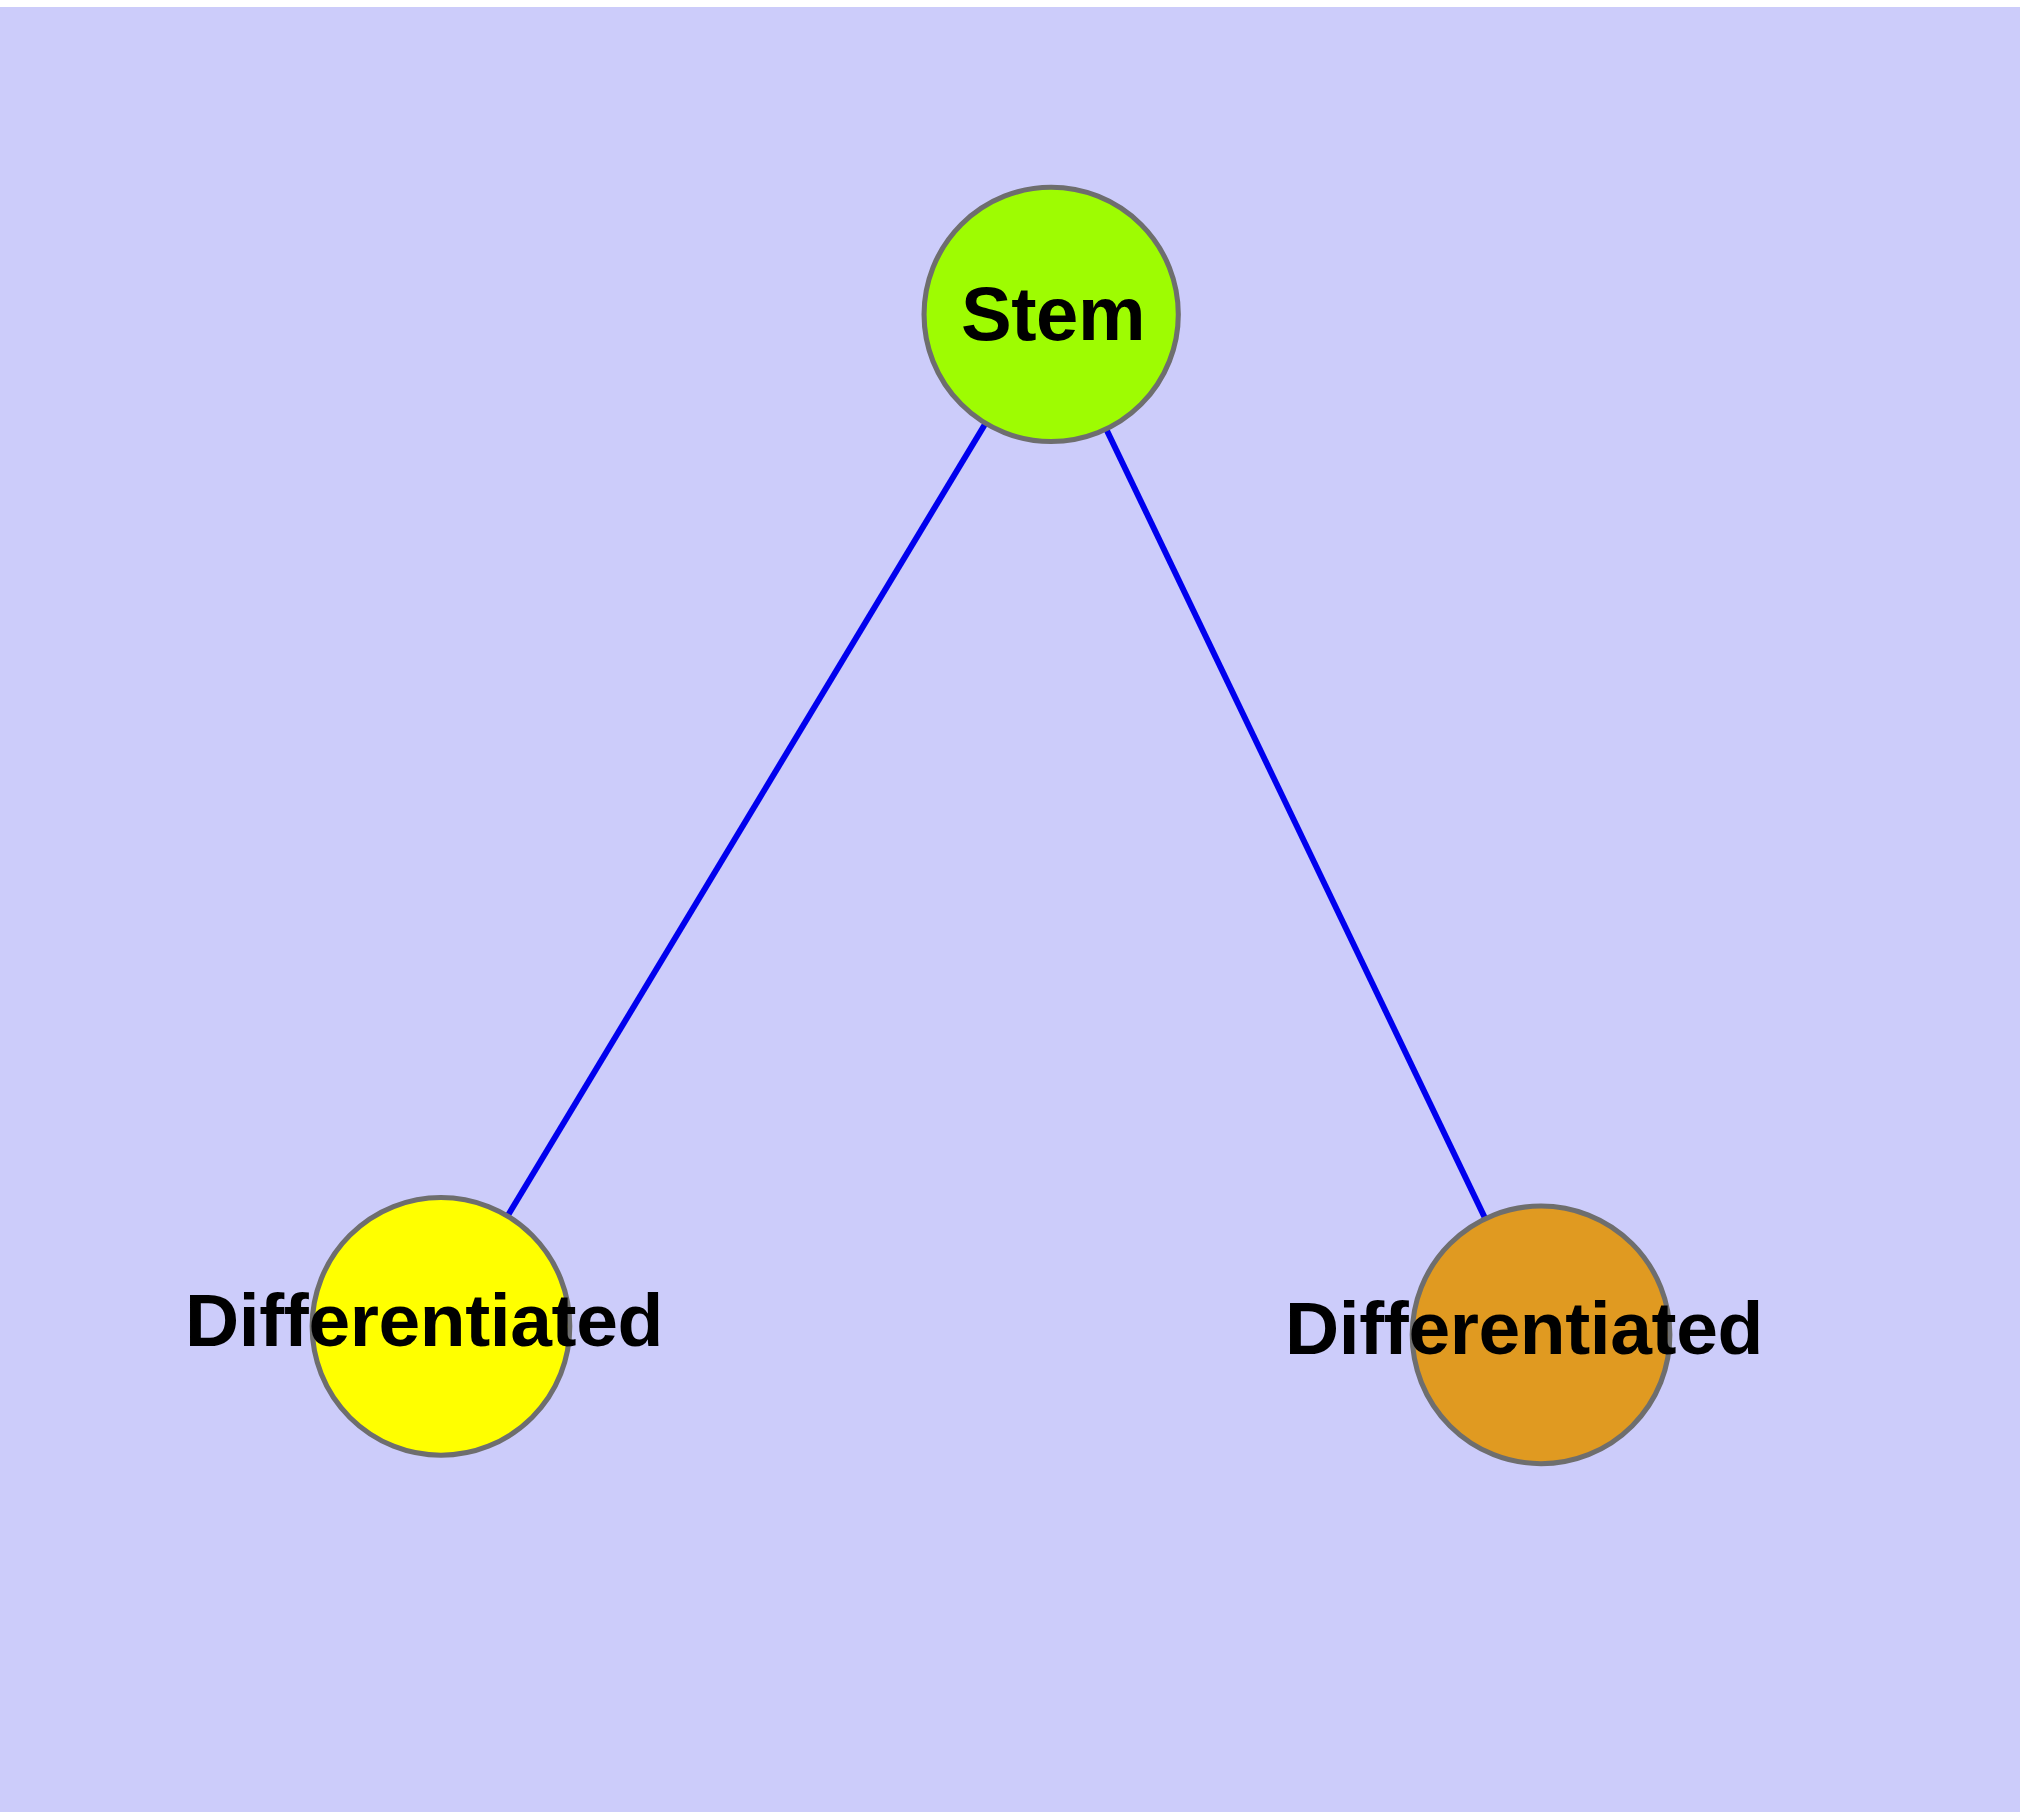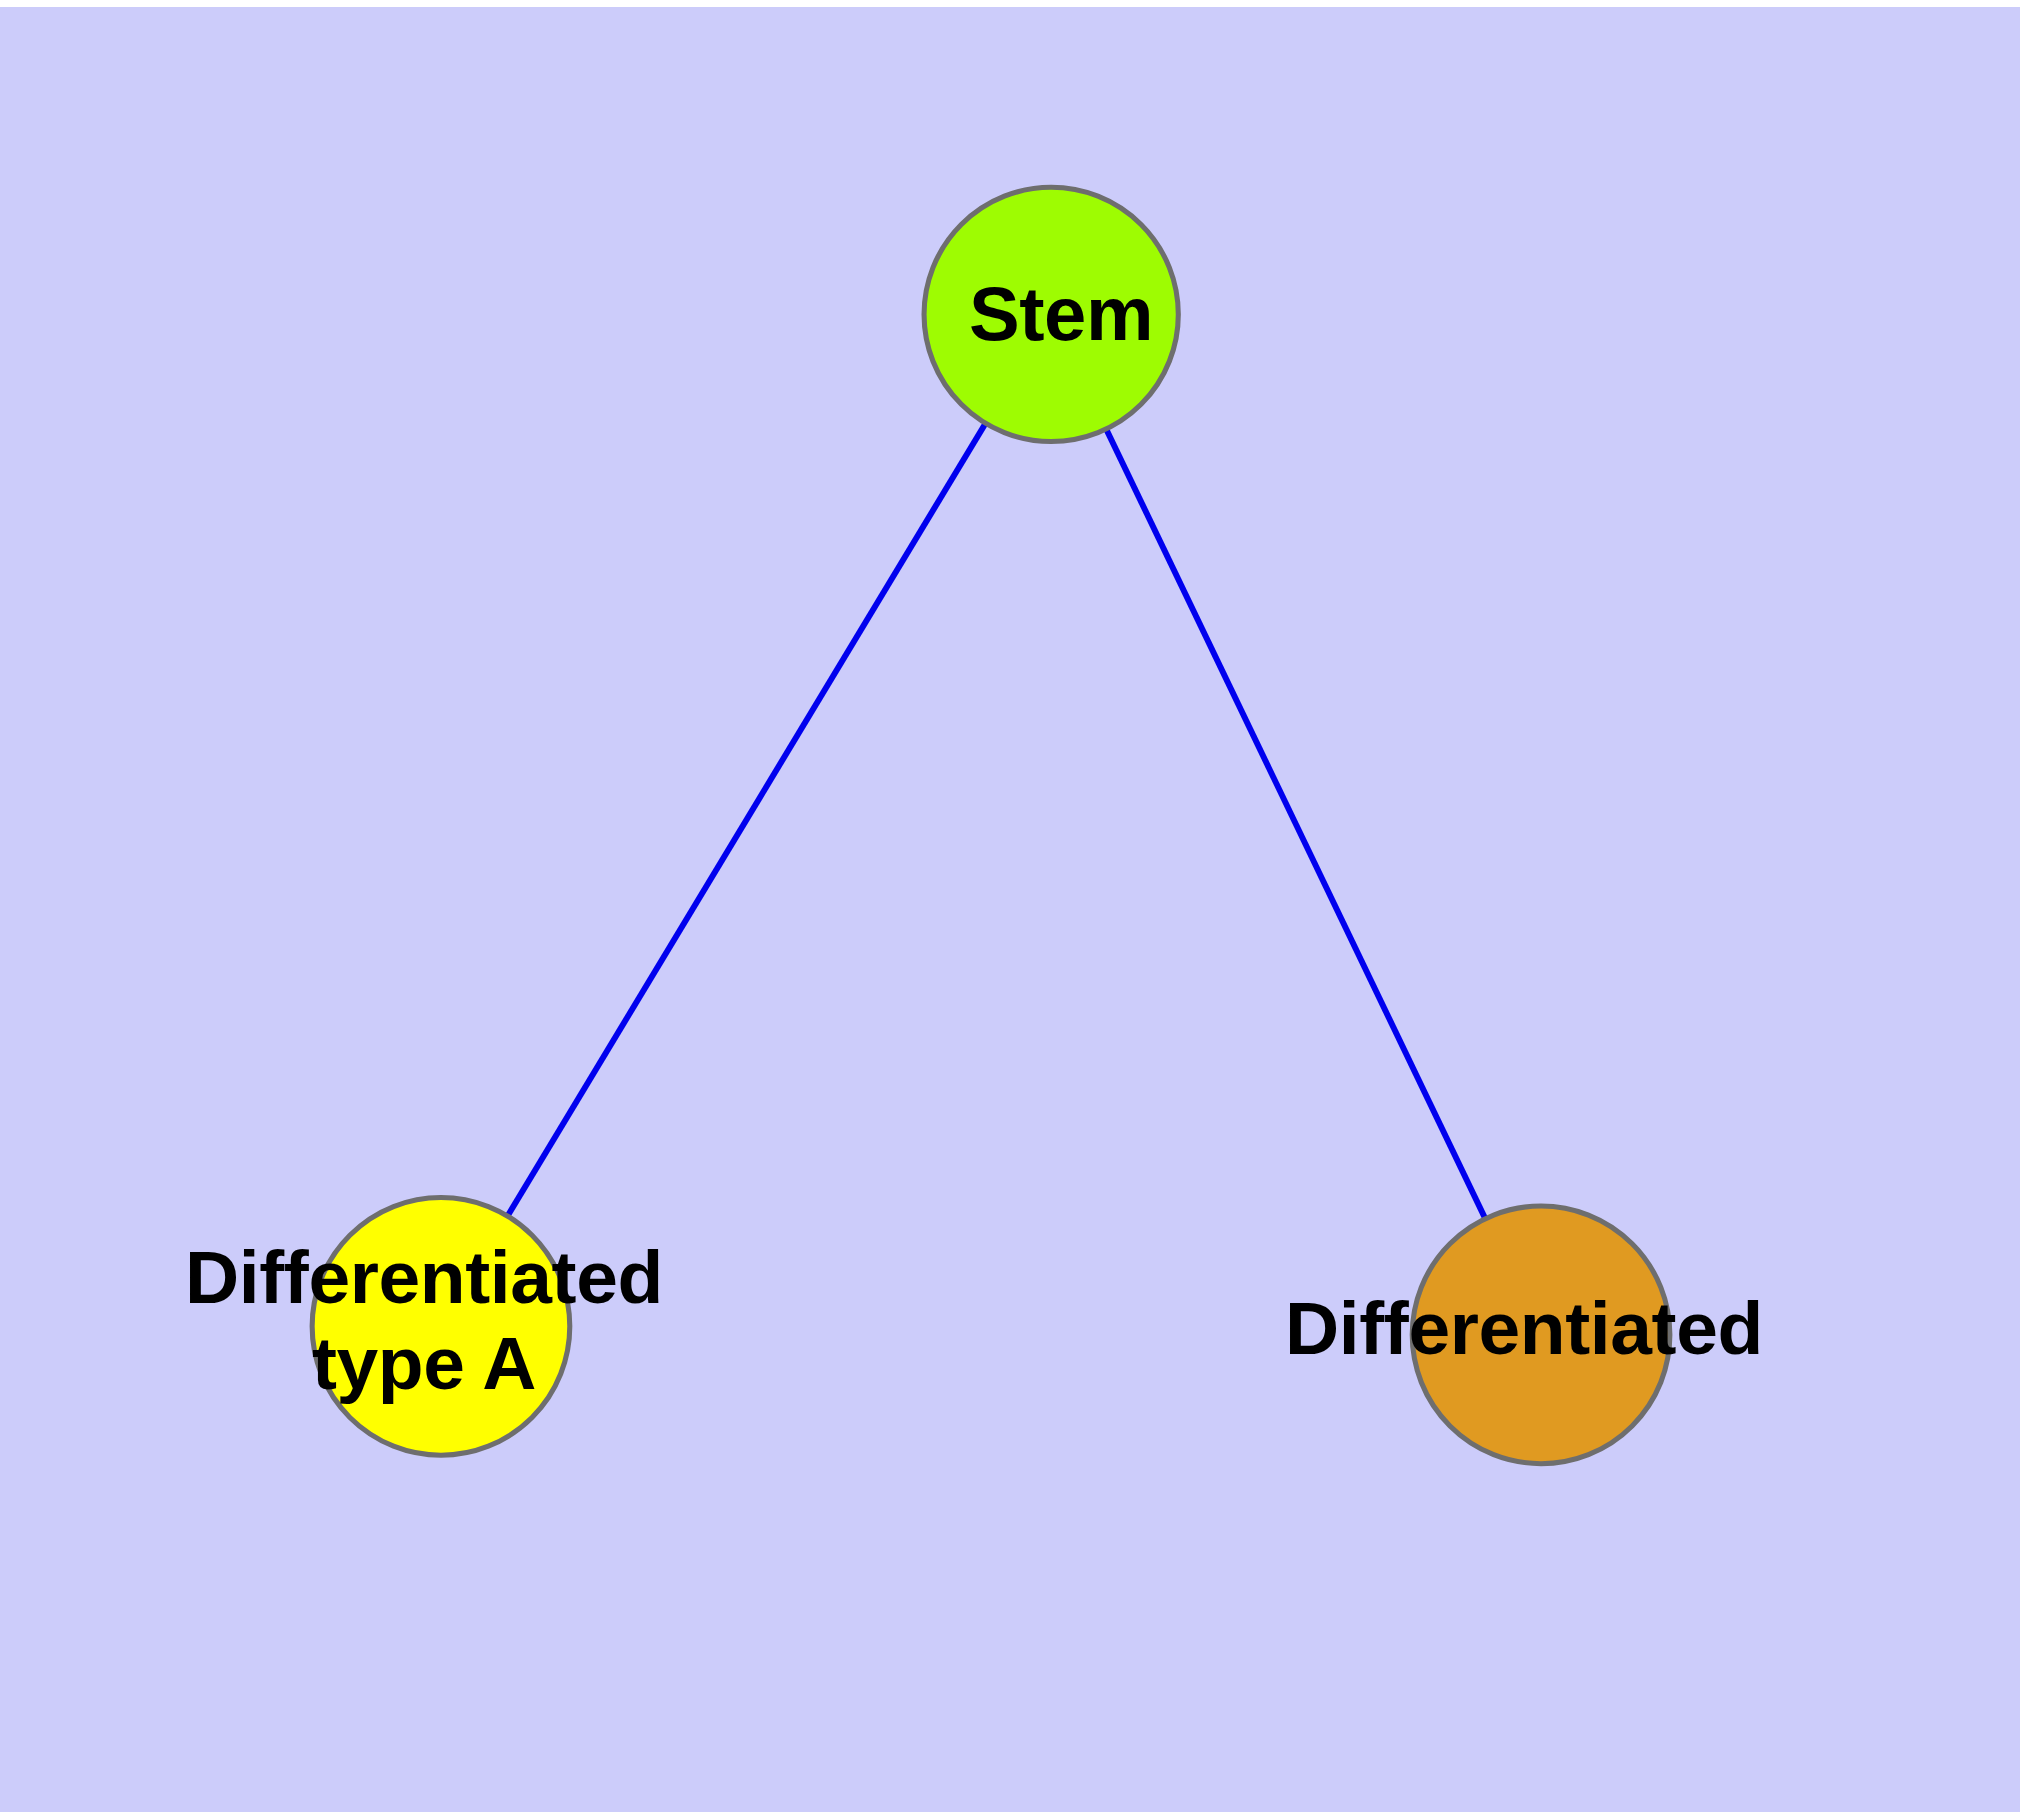--- a/index.html
+++ b/index.html
@@ -47,21 +47,20 @@
     white-space: pre;
     line-height: 1.15;
     letter-spacing: -0.4px;
     pointer-events: none;
   }
   #label-stem {
     font-size: 76px;
     left: 1053px;
     top: 314px;
     transform: translate(-50%, -50%);
-    margin-left: 8px;
   }
   #label-type-a {
     font-size: 75px;
     left: 424px;
     top: 1320px;
     transform: translate(-50%, -50%);
   }
   #label-type-b {
     font-size: 75px;
     left: 1524px;
@@ -83,18 +82,18 @@
     </g>
     <g>
       <circle class="node-circle" cx="520" cy="1565" r="152" fill="#ffff00" stroke="#6e6e6e" stroke-width="6"></circle>
       <circle class="node-circle" cx="1818" cy="1575" r="152" fill="#e09a21" stroke="#6e6e6e" stroke-width="6"></circle>
       <circle class="node-circle" cx="1240" cy="371" r="150" fill="#9efc02" stroke="#6e6e6e" stroke-width="6"></circle>
     </g>
   </svg>
 
   <div class="node-label" id="label-stem">Stem</div>
 
-  <div class="node-label" id="label-type-a"><span>Differentiated</span><br><span>type A</span></div>
+  <div class="node-label" id="label-type-a"><span>Differentiated</span><br></div>
 
   <div class="node-label" id="label-type-b"><span>Differentiated</span><br></div>
 
 </div>
 
 
 </body></html>

